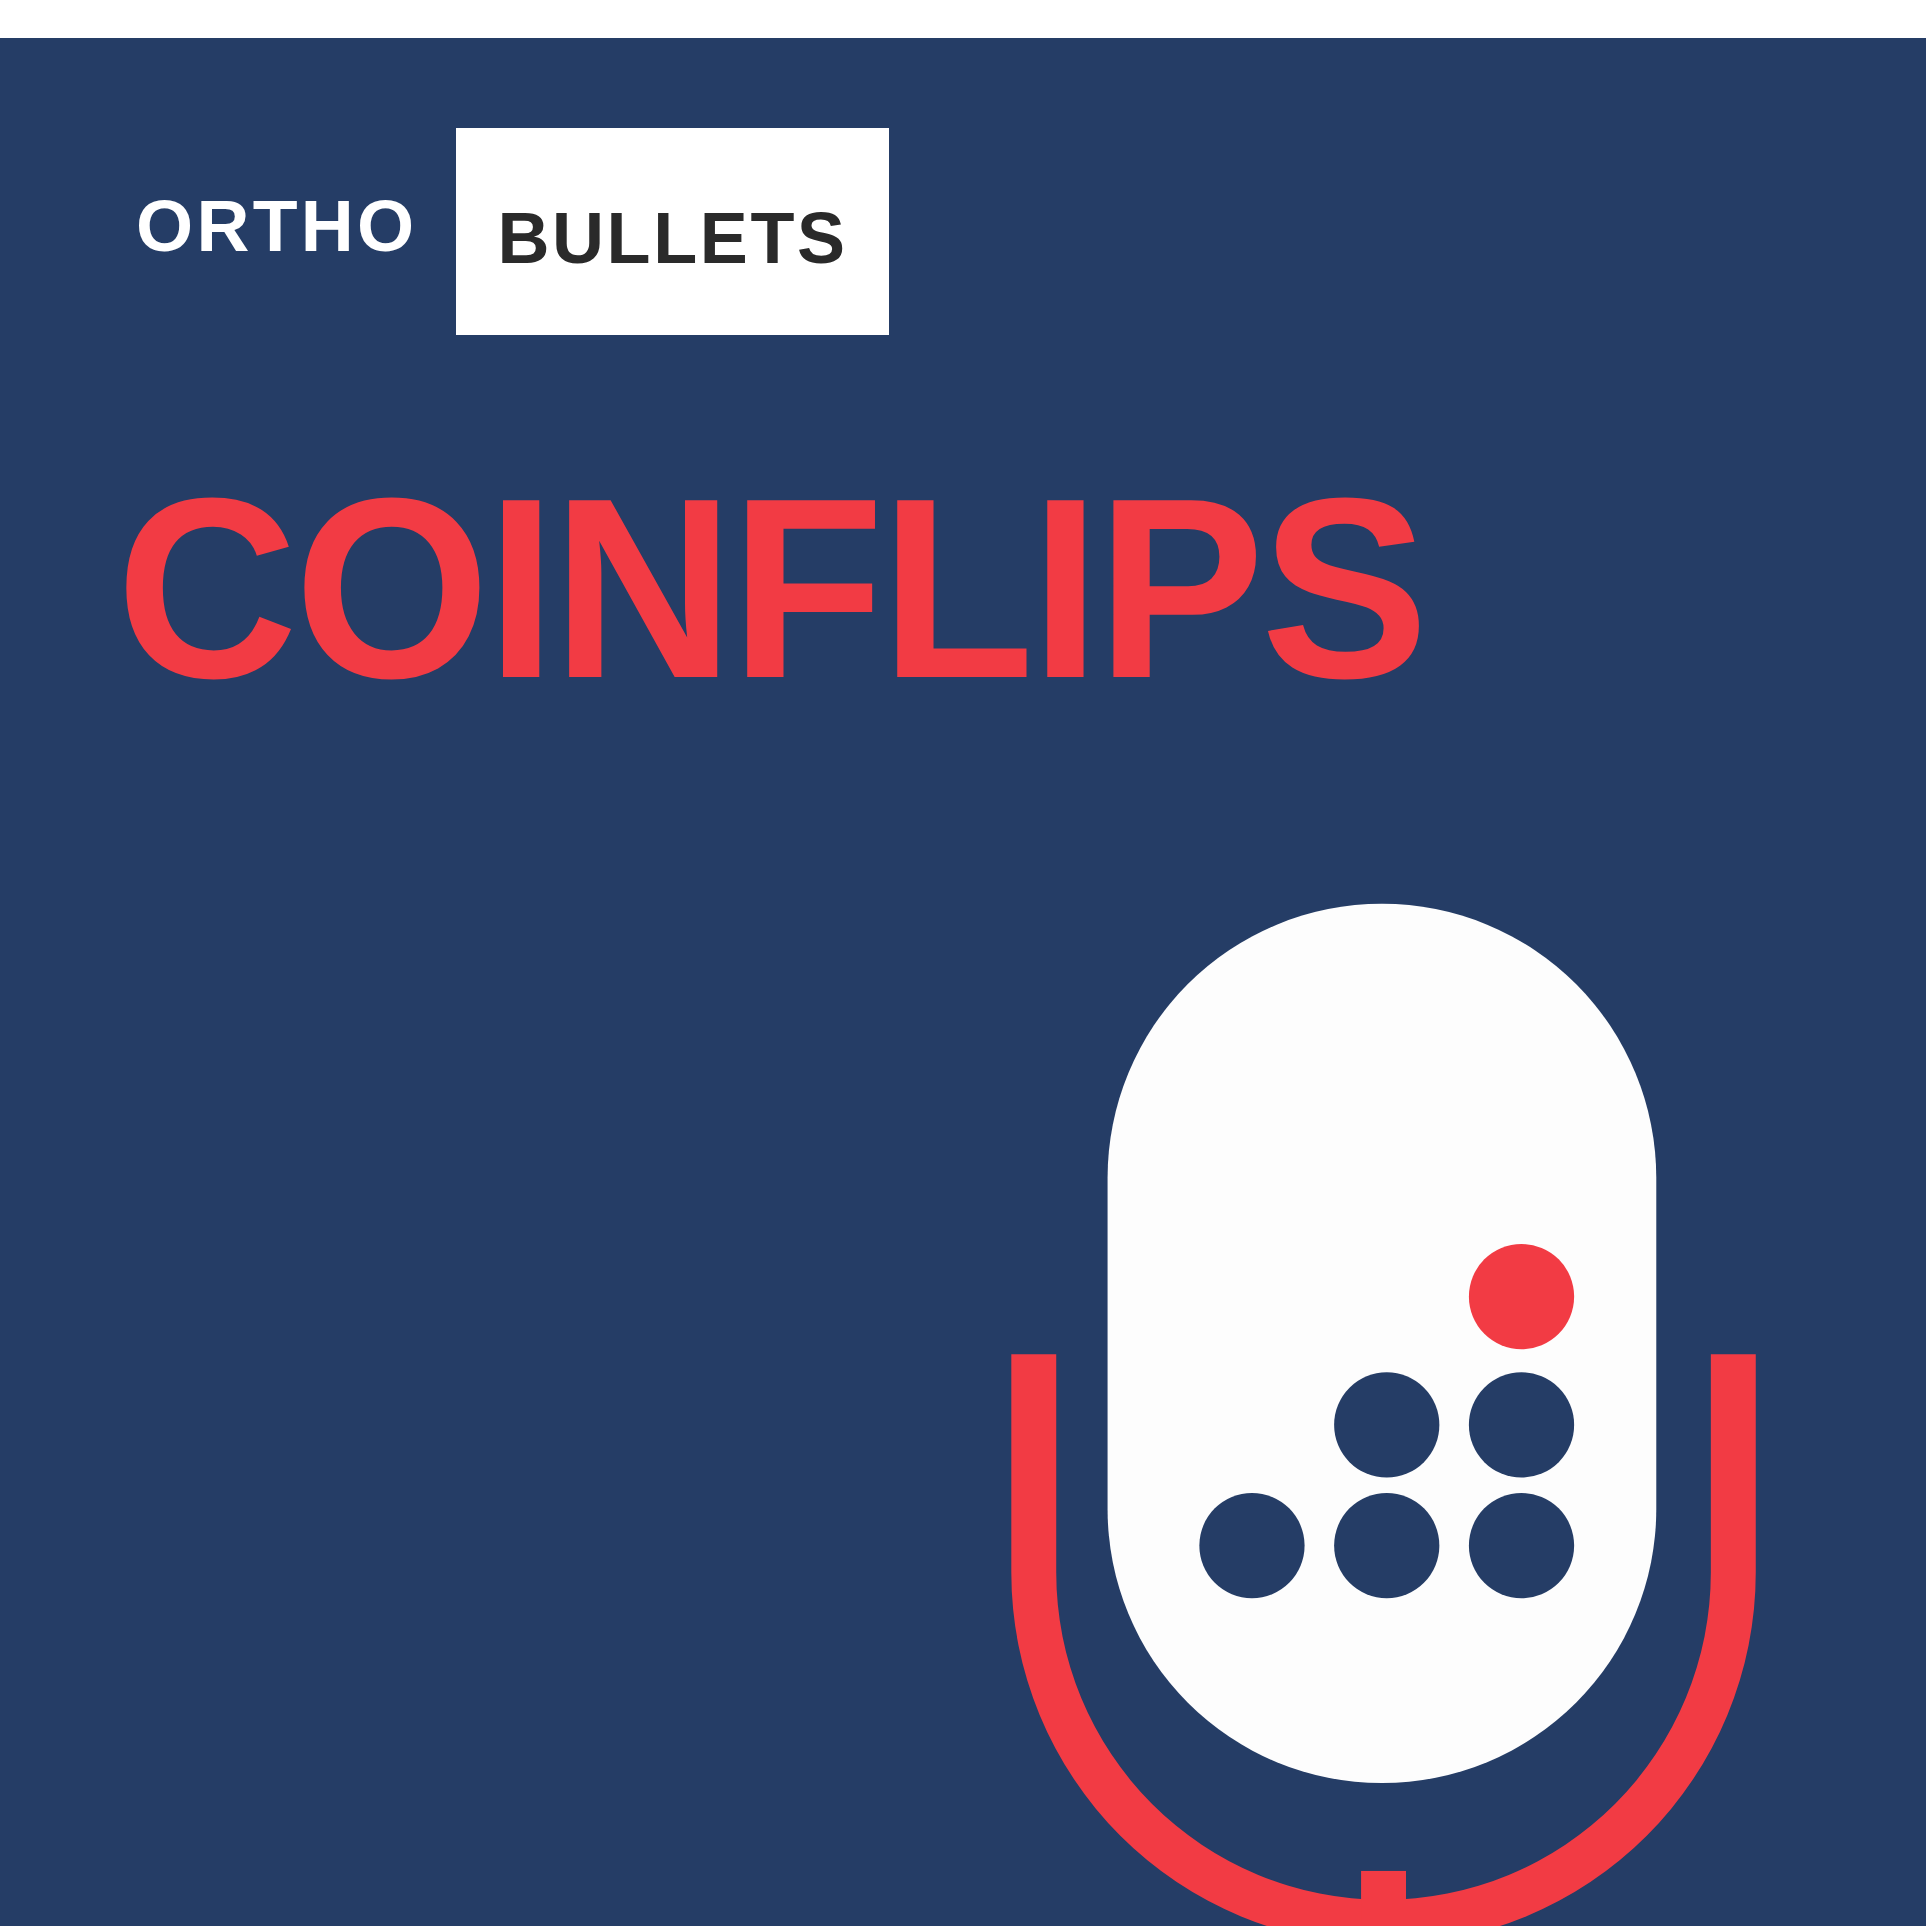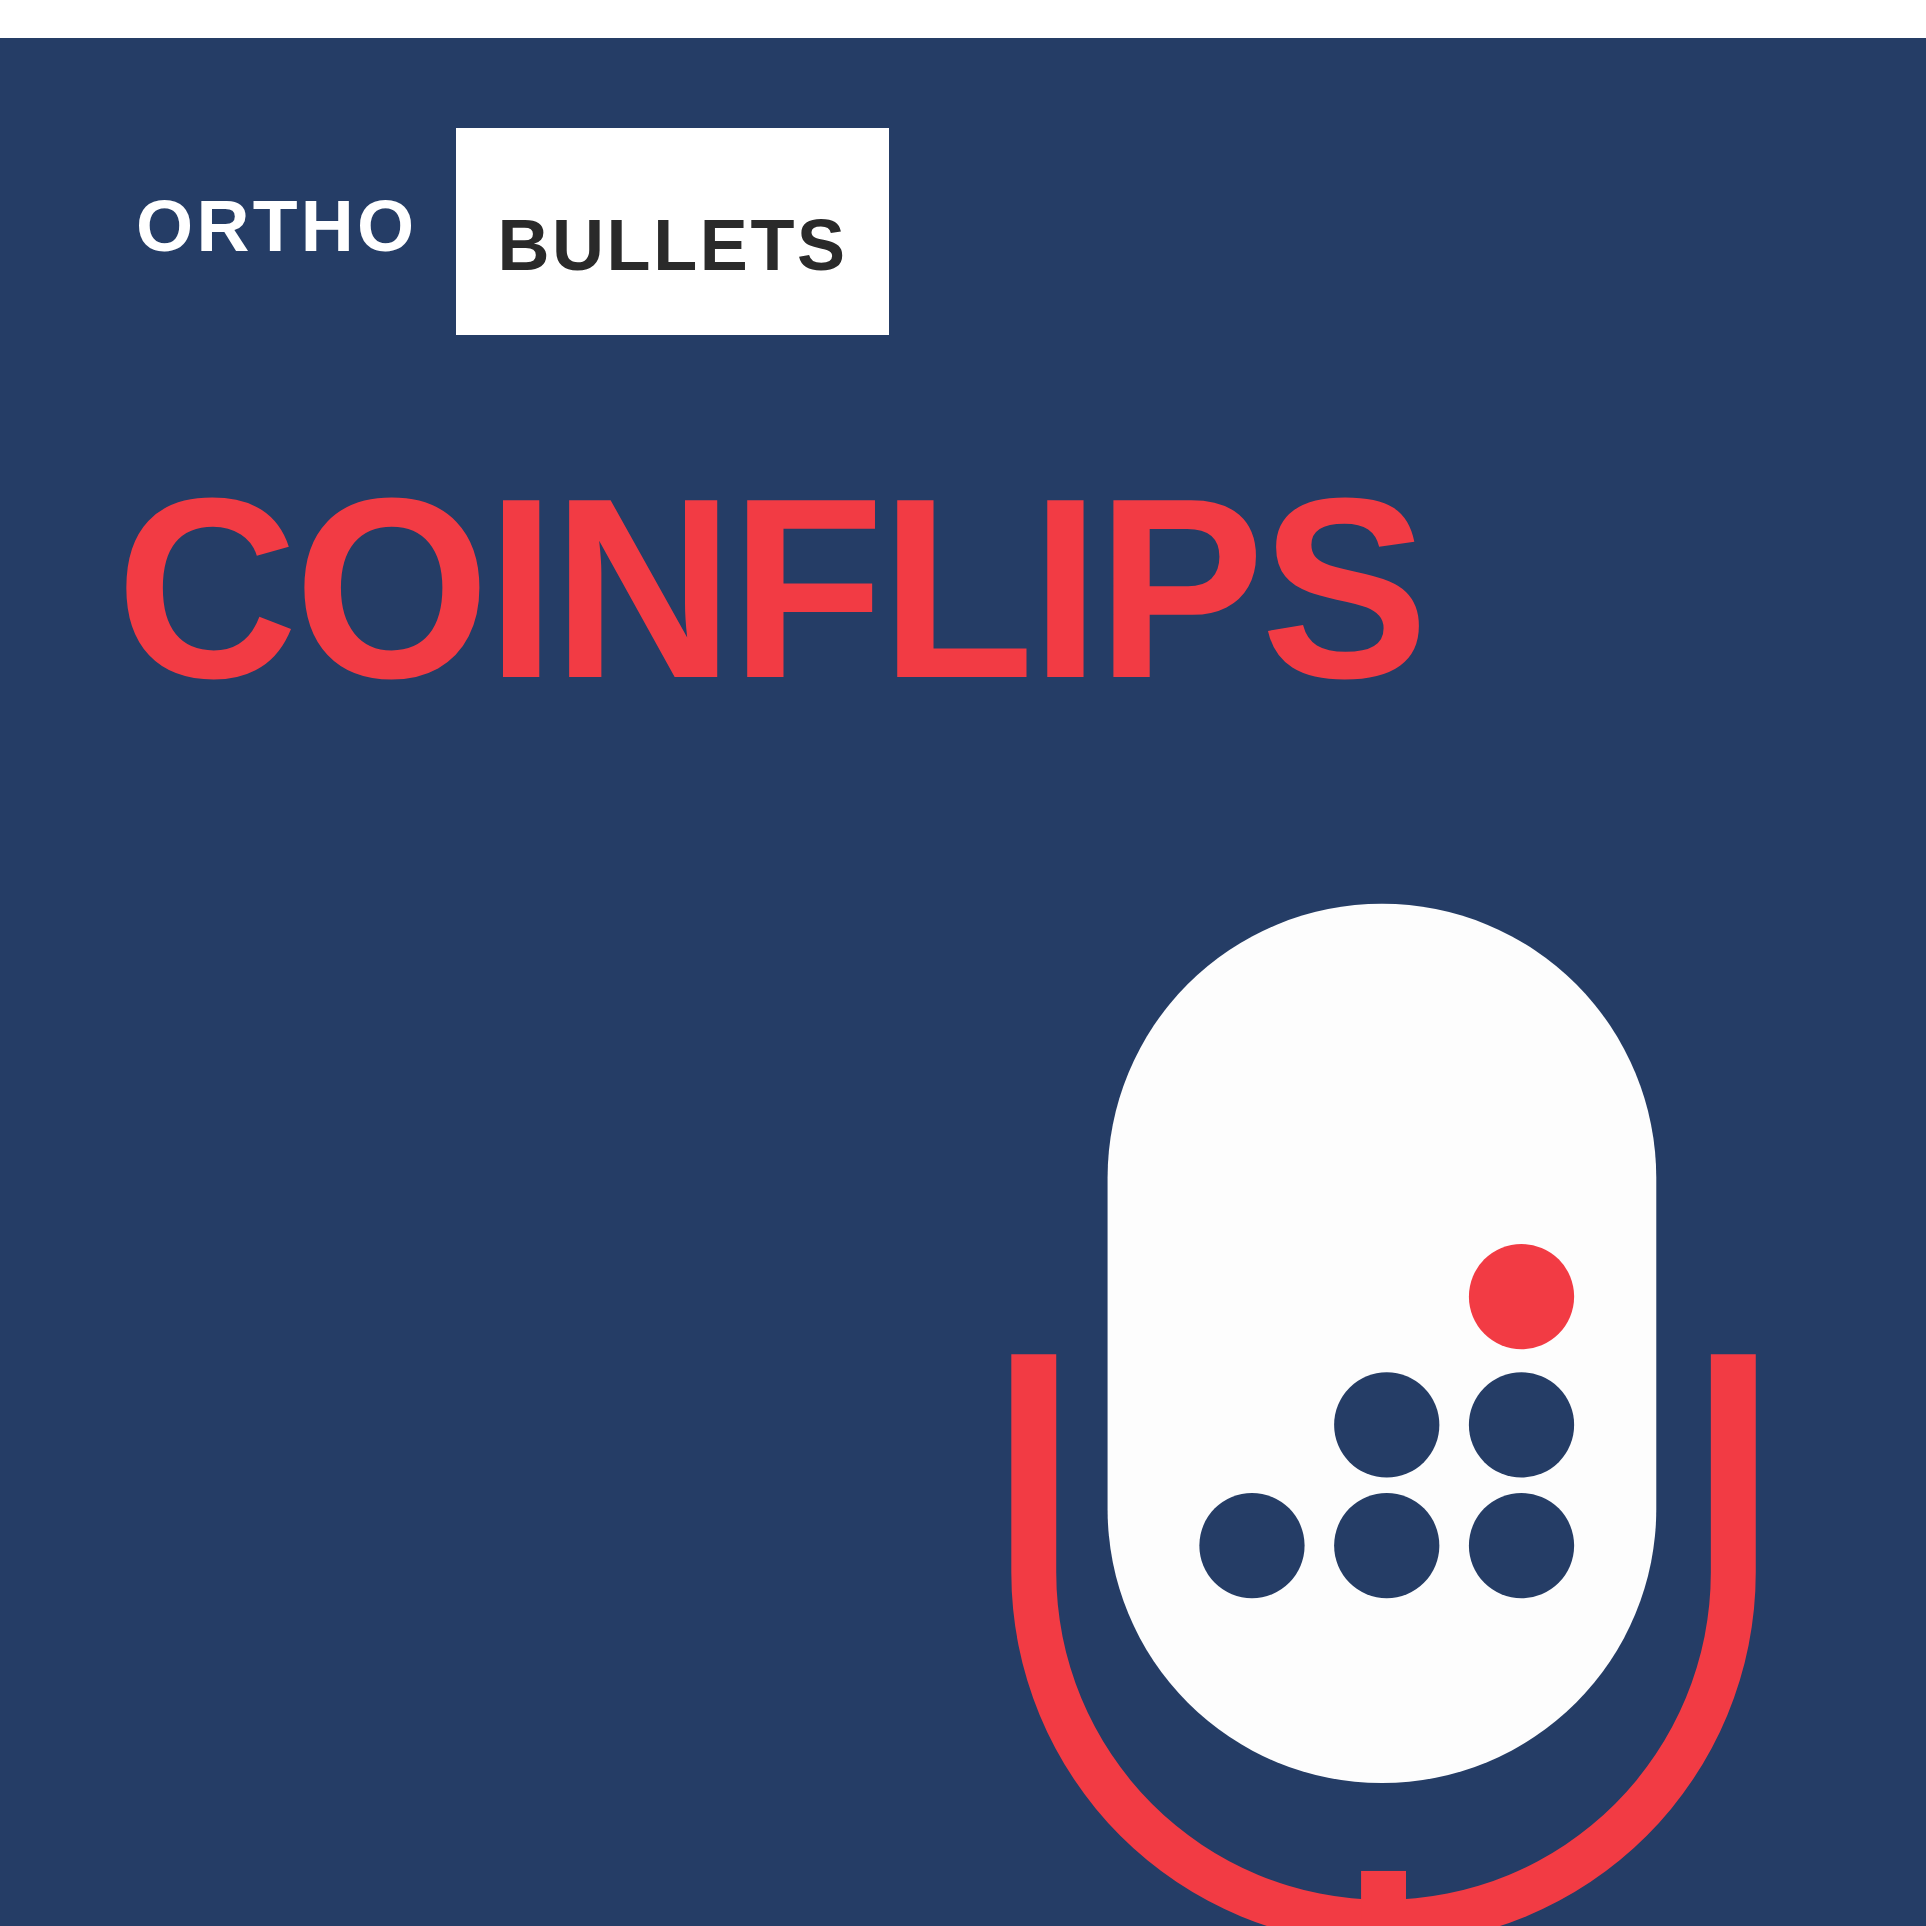--- a/index.html
+++ b/index.html
@@ -45,21 +45,21 @@
     left: 456px;
     top: 90px;
     width: 433px;
     height: 207px;
     background: #ffffff;
   }
 
   #brand-bullets {
     position: absolute;
     left: 0;
-    top: 13px;
+    top: 6px;
     width: 433px;
     height: 207px;
     display: flex;
     align-items: center;
     justify-content: center;
     font-size: 72px;
     line-height: 72px;
     font-weight: 700;
     letter-spacing: 2.6px;
     color: #2a2a2a;

